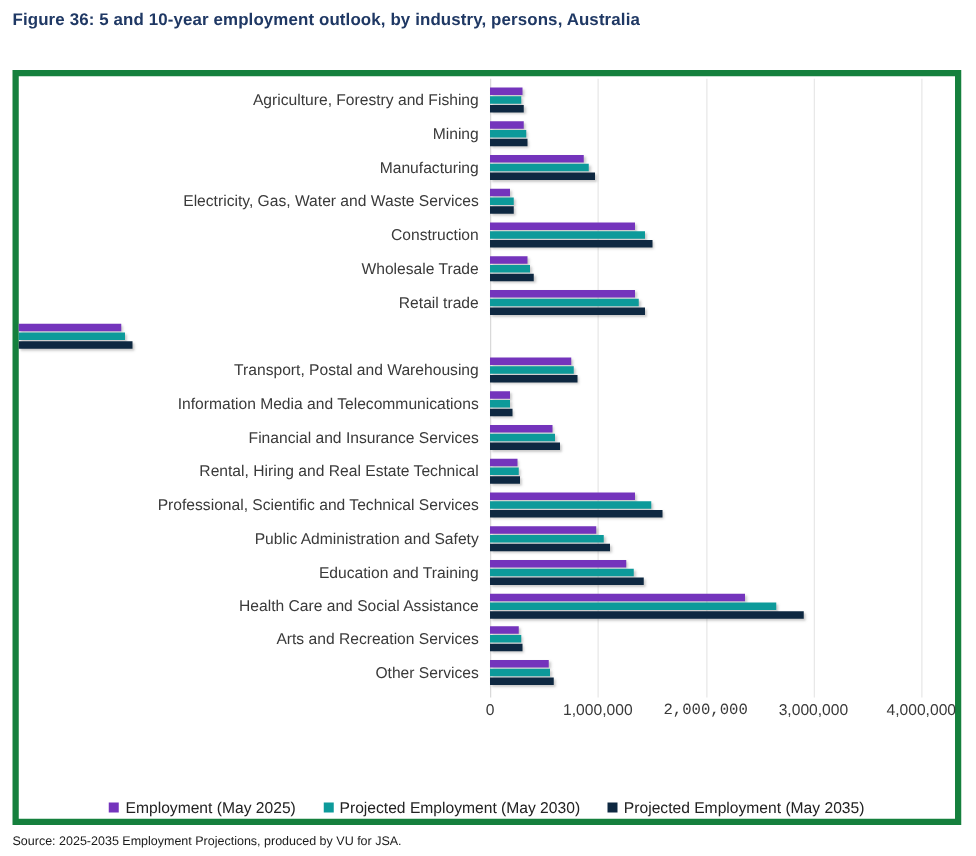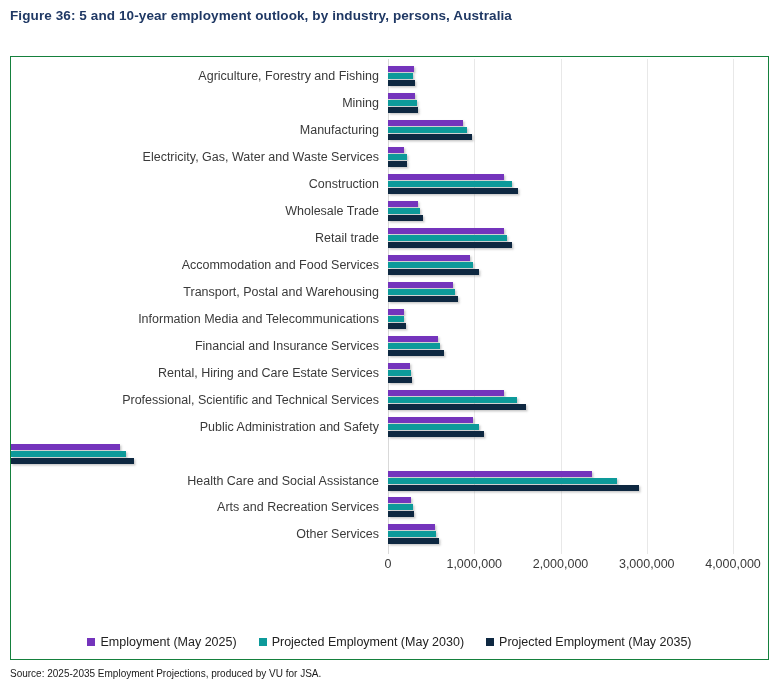--- a/index.html
+++ b/index.html
@@ -6,21 +6,21 @@
   body{
     width:781px;height:685px;position:relative;overflow:hidden;
     font-family:"Liberation Sans", sans-serif;
   }
   .figure-title{
     position:absolute;left:10px;top:8px;width:760px;
     font-size:13.5px;font-weight:bold;color:#1f3864;letter-spacing:.1px;
   }
   .chart-frame{
     position:absolute;left:10px;top:56px;width:759px;height:604px;
-    border:1px solid #15803d;background:#ffffff;box-sizing:border-box;
+    border:5px solid #15803d;background:#ffffff;box-sizing:border-box;
   }
   .plot-region{position:absolute;left:0;top:6px;width:100%;height:485px;}
   .rows{position:absolute;left:0;top:0;width:100%;height:100%;display:flex;flex-direction:column;}
   .row{flex:1;display:flex;align-items:stretch;}
   .cat-label{
     width:377px;box-sizing:border-box;padding-right:9px;
     display:flex;align-items:center;justify-content:flex-end;
     font-size:12.5px;color:#3a3a3a;white-space:nowrap;
   }
   .bars{position:relative;width:345px;display:flex;flex-direction:column;justify-content:center;gap:1px;z-index:2;}
@@ -110,21 +110,20 @@
         </div>
         <div class="row">
           <div class="cat-label">Retail trade</div>
           <div class="bars">
             <div class="bar" title="Employment (May 2025): 1,340,000" style="width: 33.5%; background: rgb(116, 52, 188);"></div>
             <div class="bar" title="Projected Employment (May 2030): 1,380,000" style="width: 34.5%; background: rgb(13, 154, 154);"></div>
             <div class="bar" title="Projected Employment (May 2035): 1,435,000" style="width: 35.875%; background: rgb(14, 40, 65);"></div>
           </div>
         </div>
         <div class="row">
-          <div class="cat-label">Accommodation and Food Services</div>
           <div class="bars">
             <div class="bar" title="Employment (May 2025): 955,000" style="width: 23.875%; background: rgb(116, 52, 188);"></div>
             <div class="bar" title="Projected Employment (May 2030): 990,000" style="width: 24.75%; background: rgb(13, 154, 154);"></div>
             <div class="bar" title="Projected Employment (May 2035): 1,050,000" style="width: 26.25%; background: rgb(14, 40, 65);"></div>
           </div>
         </div>
         <div class="row">
           <div class="cat-label">Transport, Postal and Warehousing</div>
           <div class="bars">
             <div class="bar" title="Employment (May 2025): 750,000" style="width: 18.75%; background: rgb(116, 52, 188);"></div>
@@ -142,21 +141,21 @@
         </div>
         <div class="row">
           <div class="cat-label">Financial and Insurance Services</div>
           <div class="bars">
             <div class="bar" title="Employment (May 2025): 580,000" style="width: 14.5%; background: rgb(116, 52, 188);"></div>
             <div class="bar" title="Projected Employment (May 2030): 600,000" style="width: 15%; background: rgb(13, 154, 154);"></div>
             <div class="bar" title="Projected Employment (May 2035): 655,000" style="width: 16.375%; background: rgb(14, 40, 65);"></div>
           </div>
         </div>
         <div class="row">
-          <div class="cat-label">Rental, Hiring and Care Estate Services</div>
+          <div class="cat-label">Rental, Hiring and Real Estate Technical</div>
           <div class="bars">
             <div class="bar" title="Employment (May 2025): 255,000" style="width: 6.375%; background: rgb(116, 52, 188);"></div>
             <div class="bar" title="Projected Employment (May 2030): 270,000" style="width: 6.75%; background: rgb(13, 154, 154);"></div>
             <div class="bar" title="Projected Employment (May 2035): 275,000" style="width: 6.875%; background: rgb(14, 40, 65);"></div>
           </div>
         </div>
         <div class="row">
           <div class="cat-label">Professional, Scientific and Technical Services</div>
           <div class="bars">
             <div class="bar" title="Employment (May 2025): 1,340,000" style="width: 33.5%; background: rgb(116, 52, 188);"></div>
@@ -166,20 +165,21 @@
         </div>
         <div class="row">
           <div class="cat-label">Public Administration and Safety</div>
           <div class="bars">
             <div class="bar" title="Employment (May 2025): 980,000" style="width: 24.5%; background: rgb(116, 52, 188);"></div>
             <div class="bar" title="Projected Employment (May 2030): 1,060,000" style="width: 26.5%; background: rgb(13, 154, 154);"></div>
             <div class="bar" title="Projected Employment (May 2035): 1,115,000" style="width: 27.875%; background: rgb(14, 40, 65);"></div>
           </div>
         </div>
         <div class="row">
+          <div class="cat-label">Education and Training</div>
           <div class="bars">
             <div class="bar" title="Employment (May 2025): 1,265,000" style="width: 31.625%; background: rgb(116, 52, 188);"></div>
             <div class="bar" title="Projected Employment (May 2030): 1,335,000" style="width: 33.375%; background: rgb(13, 154, 154);"></div>
             <div class="bar" title="Projected Employment (May 2035): 1,425,000" style="width: 35.625%; background: rgb(14, 40, 65);"></div>
           </div>
         </div>
         <div class="row">
           <div class="cat-label">Health Care and Social Assistance</div>
           <div class="bars">
             <div class="bar" title="Employment (May 2025): 2,365,000" style="width: 59.125%; background: rgb(116, 52, 188);"></div>
@@ -201,21 +201,21 @@
             <div class="bar" title="Employment (May 2025): 540,000" style="width: 13.5%; background: rgb(116, 52, 188);"></div>
             <div class="bar" title="Projected Employment (May 2030): 560,000" style="width: 14%; background: rgb(13, 154, 154);"></div>
             <div class="bar" title="Projected Employment (May 2035): 590,000" style="width: 14.75%; background: rgb(14, 40, 65);"></div>
           </div>
         </div>
       </div>
   </div>
   <div class="x-axis" id="x-axis">
       <div class="x-tick" style="left: 0%;">0</div>
       <div class="x-tick" style="left: 25%;">1,000,000</div>
-      <div class="x-tick" style="left: 50%;">2,000,000</div>
+      <div class="x-tick" style="left: 50%; font-family: Liberation Mono, monospace;">2,000,000</div>
       <div class="x-tick" style="left: 75%; text-align: center;">3,000,000</div>
       <div class="x-tick" style="left: 100%;">4,000,000</div>
     </div>
   <div class="legend" id="legend">
       <div class="legend-item">
         <span class="legend-swatch" style="background: rgb(116, 52, 188);"></span>
         <span class="legend-label">Employment (May 2025)</span>
       </div>
       <div class="legend-item">
         <span class="legend-swatch" style="background: rgb(13, 154, 154);"></span>

